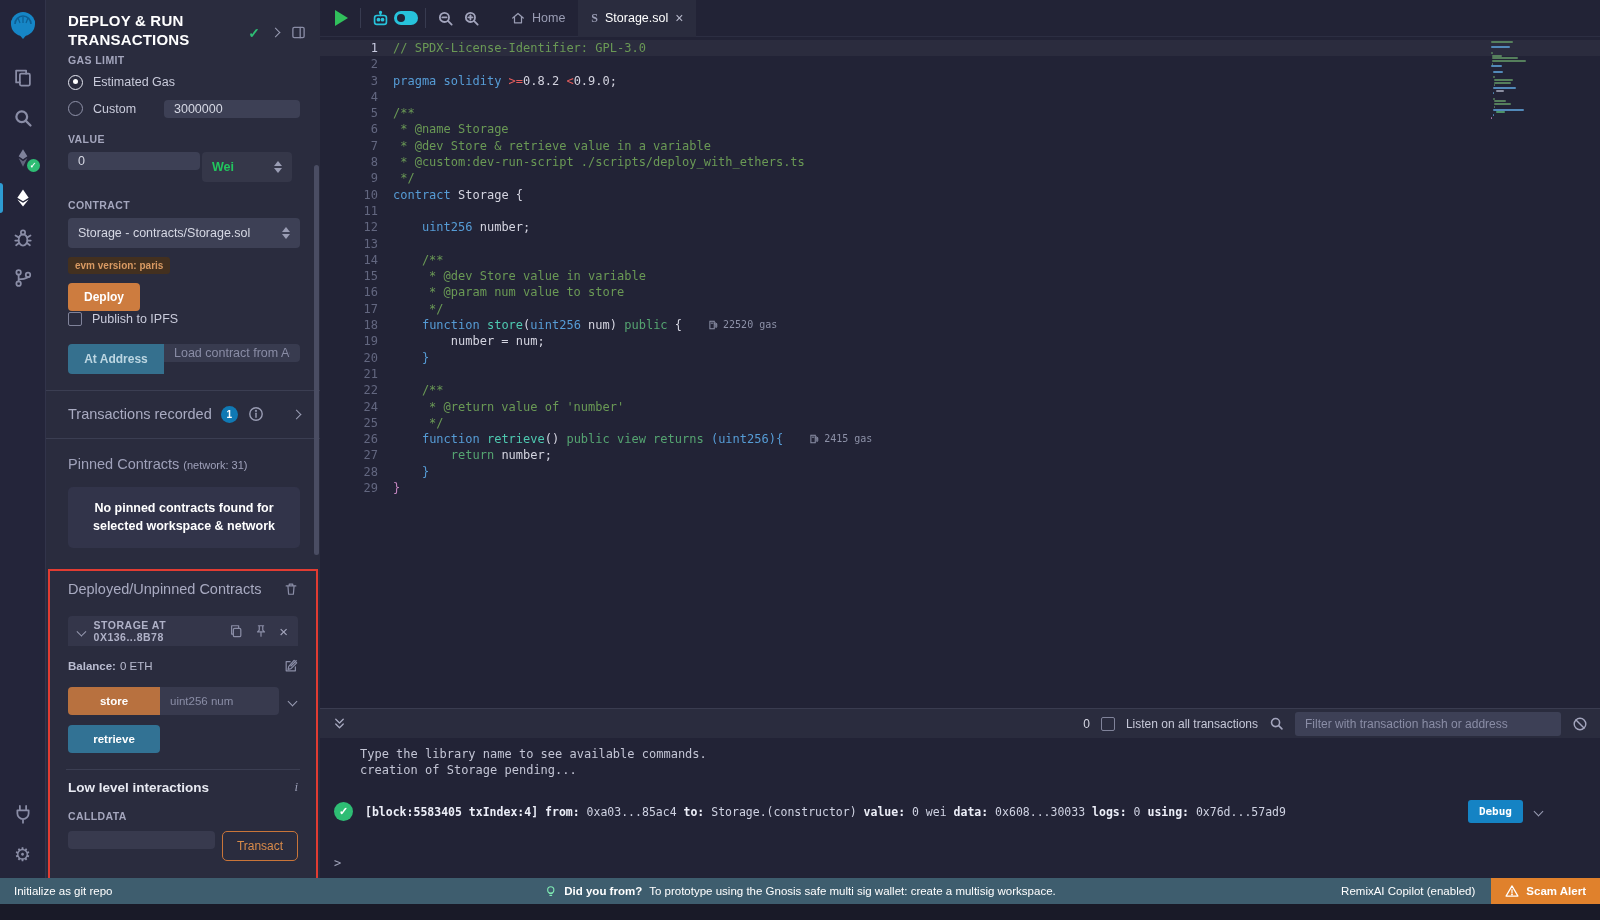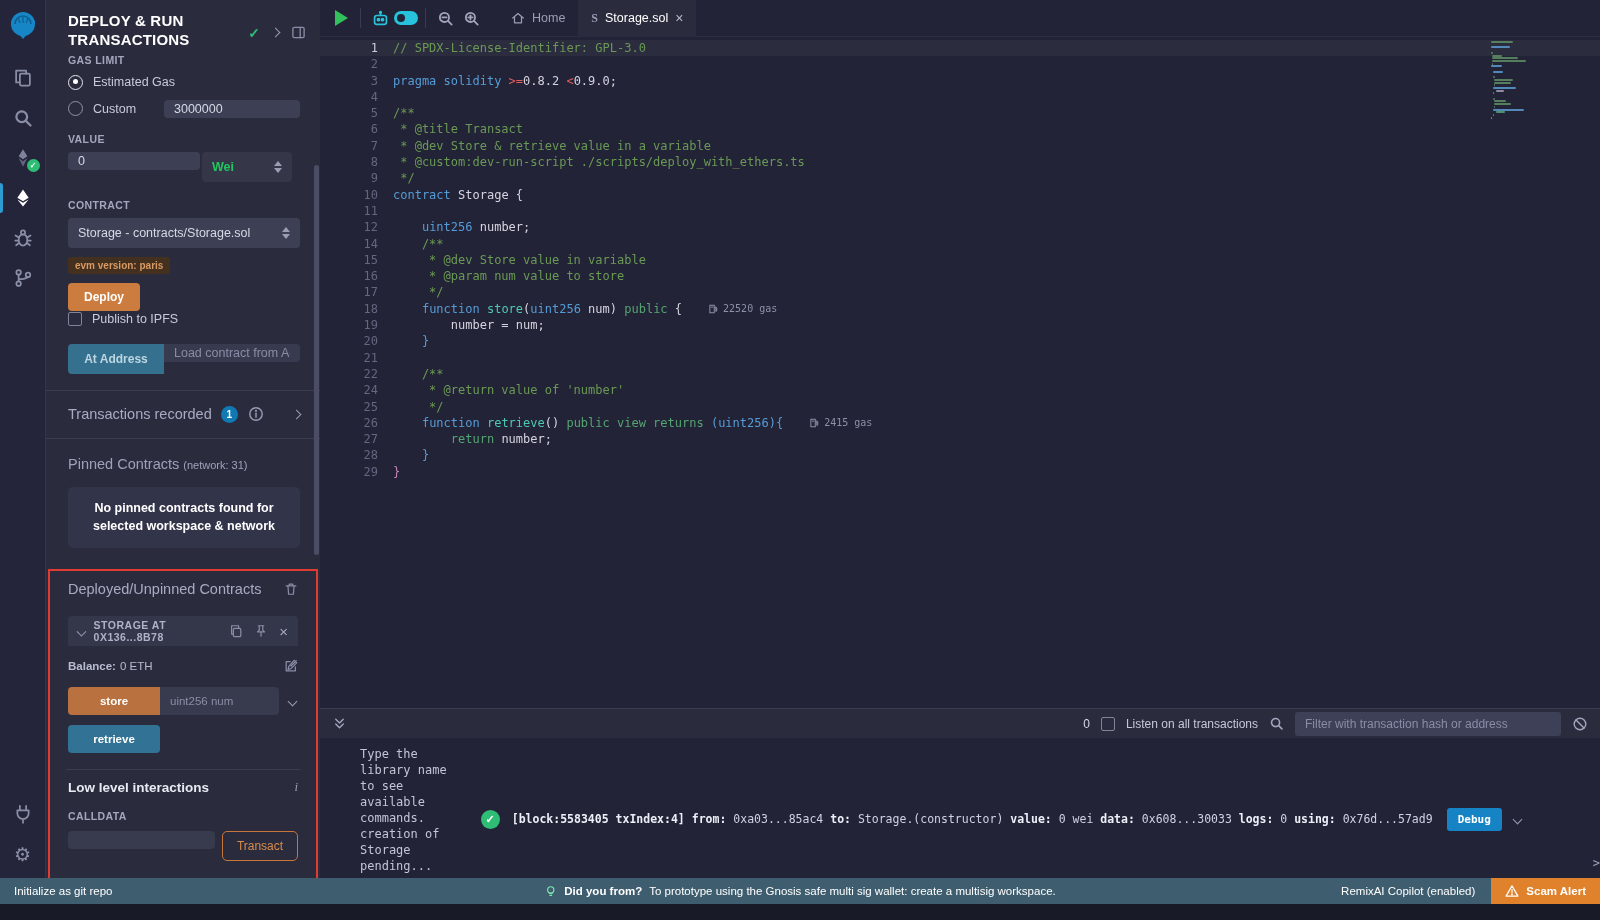--- a/index.html
+++ b/index.html
@@ -120,21 +120,21 @@
   .gas-badge { margin-left:26px; color:#8d91a8; font-size:10px; display:inline-flex; align-items:center; gap:5px; }
   .minimap { position:absolute; top:4px; right:14px; width:95px; }
   .minimap div { position:absolute; height:2px; border-radius:1px; opacity:0.85; }
 
   
   .term-toolbar { height:30px; background:#2a2c3e; border-top:1px solid #3a3c50; display:flex; align-items:center; padding:0 12px; flex-shrink:0; }
   .term-toolbar .right { margin-left:auto; display:flex; align-items:center; gap:11px; }
   .listen-count { color:#d6d8e4; font-size:12px; }
   .listen-label { color:#c6c8d8; font-size:12px; }
   .filter-inp { width:266px; height:24px; background:#3d4056; font-size:12px; border-radius:3px; }
-  .terminal { height:140px; background:#222336; font-family:"DejaVu Sans Mono", monospace; display:flex; flex-direction:row; flex-shrink:0; }
+  .terminal { height:140px; background:#222336; font-family:"DejaVu Sans Mono", monospace; display:flex; flex-direction:column; flex-shrink:0; }
   .term-lines { padding:8px 0 0 40px; color:#c3c5d5; font-size:12px; line-height:16px; }
   .tx-entry { display:flex; align-items:center; margin:22px 18px 0 14px; }
   .tx-check { width:19px; height:19px; border-radius:50%; background:#2ebd74; color:#fff; font-size:11px; font-weight:bold; display:flex; align-items:center; justify-content:center; flex-shrink:0; margin-right:12px; font-family:"Liberation Sans", sans-serif; }
   .tx-text { flex:1; color:#cfd2e2; font-size:11.5px; white-space:nowrap; overflow:hidden; }
   .tx-text b { color:#eceef8; }
   .btn-debug { background:#1583c4; color:#fff; font-size:11px; font-weight:bold; padding:5px 11px; border-radius:3px; margin-left:14px; }
   .tx-entry .chev { margin-left:12px; margin-right:40px; }
   .term-prompt { margin-top:auto; padding:0 0 8px 14px; color:#9fa2b8; font-size:12px; }
 
   
@@ -404,27 +404,28 @@
         </div>
       </div>
 
       <div class="editor">
         <div class="code-area" id="code-lines">
             <div class="cl current"><span class="ln">1</span><span class="code-txt"><span class="t-c">// SPDX-License-Identifier: GPL-3.0</span></span></div>
             <div class="cl"><span class="ln">2</span><span class="code-txt"></span></div>
             <div class="cl"><span class="ln">3</span><span class="code-txt"><span class="t-k">pragma solidity </span><span class="t-o">&gt;=</span><span class="t-n">0.8.2 </span><span class="t-o">&lt;</span><span class="t-n">0.9.0;</span></span></div>
             <div class="cl"><span class="ln">4</span><span class="code-txt"></span></div>
             <div class="cl"><span class="ln">5</span><span class="code-txt"><span class="t-c">/**</span></span></div>
-            <div class="cl"><span class="ln">6</span><span class="code-txt"><span class="t-c"> * @title Transact</span></span></div>
+            <div class="cl"><span class="ln">6</span><span class="code-txt"><span class="t-c"> * @name Storage</span></span></div>
             <div class="cl"><span class="ln">7</span><span class="code-txt"><span class="t-c"> * @dev Store &amp; retrieve value in a variable</span></span></div>
             <div class="cl"><span class="ln">8</span><span class="code-txt"><span class="t-c"> * @custom:dev-run-script ./scripts/deploy_with_ethers.ts</span></span></div>
             <div class="cl"><span class="ln">9</span><span class="code-txt"><span class="t-c"> */</span></span></div>
             <div class="cl"><span class="ln">10</span><span class="code-txt"><span class="t-k">contract </span><span class="t-n">Storage {</span></span></div>
             <div class="cl"><span class="ln">11</span><span class="code-txt"></span></div>
             <div class="cl"><span class="ln">12</span><span class="code-txt"><span class="t-n">    </span><span class="t-k">uint256</span><span class="t-n"> number;</span></span></div>
+            <div class="cl"><span class="ln">13</span><span class="code-txt"></span></div>
             <div class="cl"><span class="ln">14</span><span class="code-txt"><span class="t-c">    /**</span></span></div>
             <div class="cl"><span class="ln">15</span><span class="code-txt"><span class="t-c">     * @dev Store value in variable</span></span></div>
             <div class="cl"><span class="ln">16</span><span class="code-txt"><span class="t-c">     * @param num value to store</span></span></div>
             <div class="cl"><span class="ln">17</span><span class="code-txt"><span class="t-c">     */</span></span></div>
             <div class="cl"><span class="ln">18</span><span class="code-txt"><span class="t-n">    </span><span class="t-k">function </span><span class="t-f">store</span><span class="t-n">(</span><span class="t-k">uint256</span><span class="t-n"> num) </span><span class="t-g">public</span><span class="t-n"> {</span></span><span class="gas-badge"><svg width="10" height="10" viewBox="0 0 16 16" style="stroke:#8d91a8;fill:none;stroke-width:1.6">
                   <rect x="3" y="2" width="7" height="12"></rect>
                   <line x1="4.5" y1="5" x2="8.5" y2="5"></line>
                   <path d="M10 6 h2.5 v6 a1.5 1.5 0 0 0 1.5 -1.5 V6 l-2 -2"></path>
                 </svg>22520 gas</span></div>
             <div class="cl"><span class="ln">19</span><span class="code-txt"><span class="t-n">        number = num;</span></span></div>

